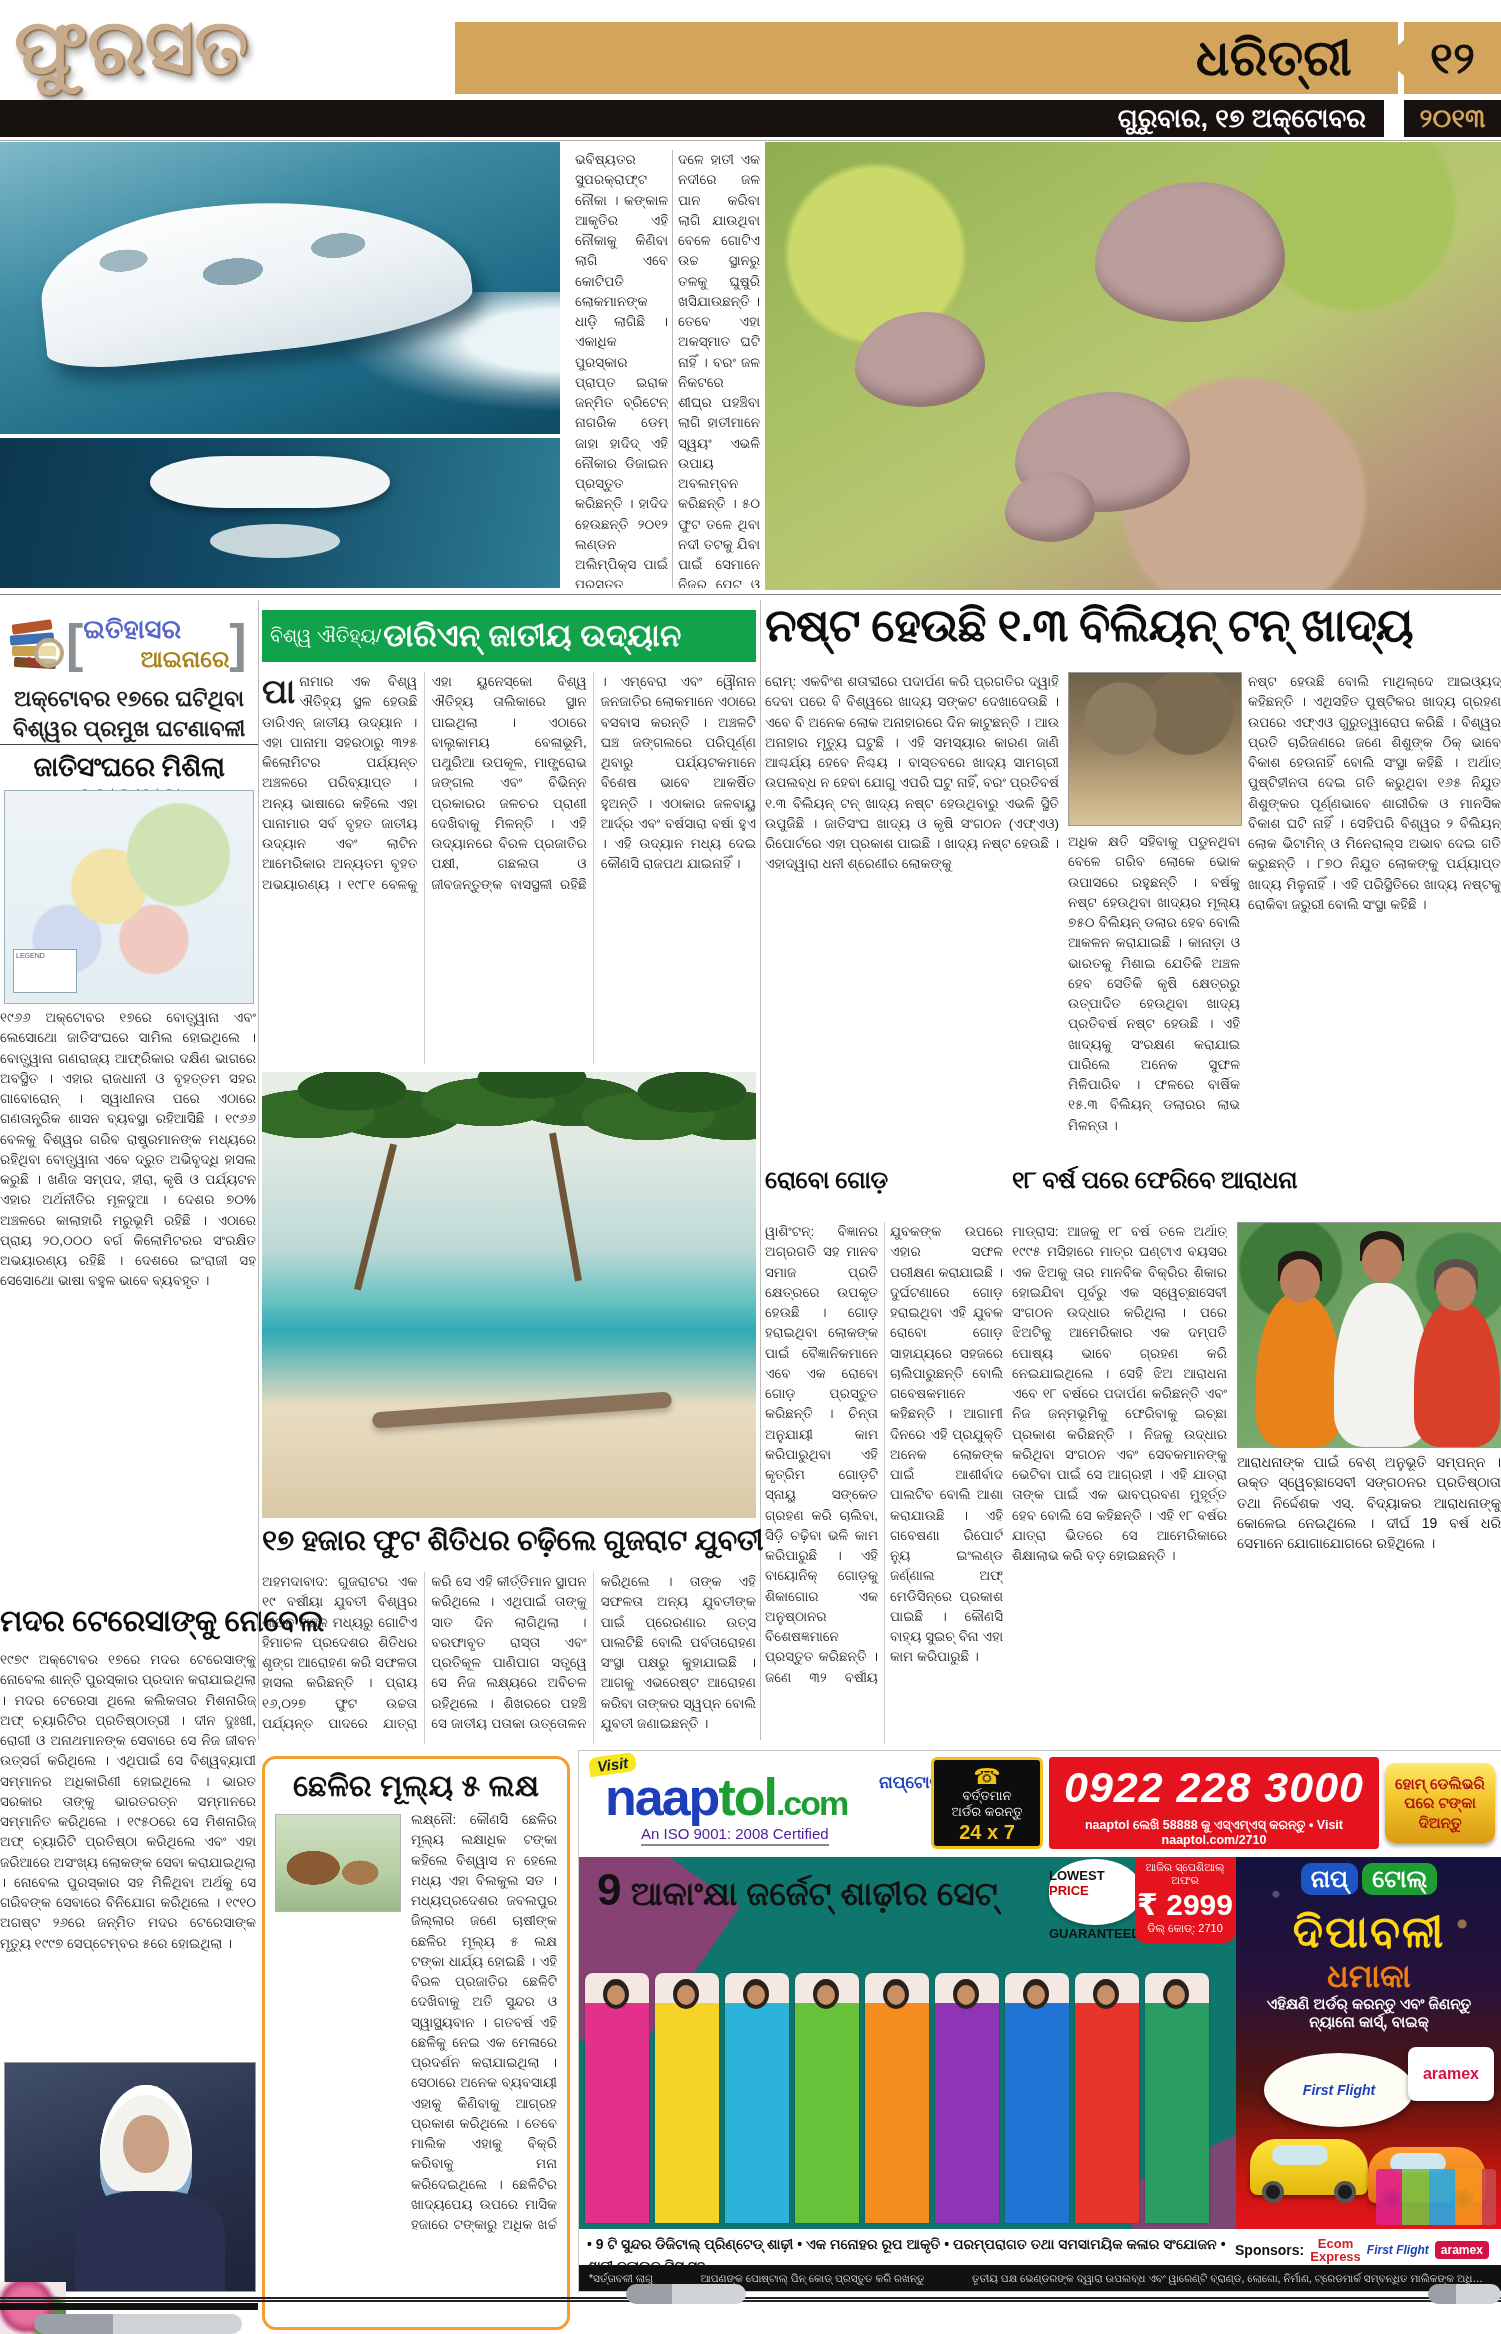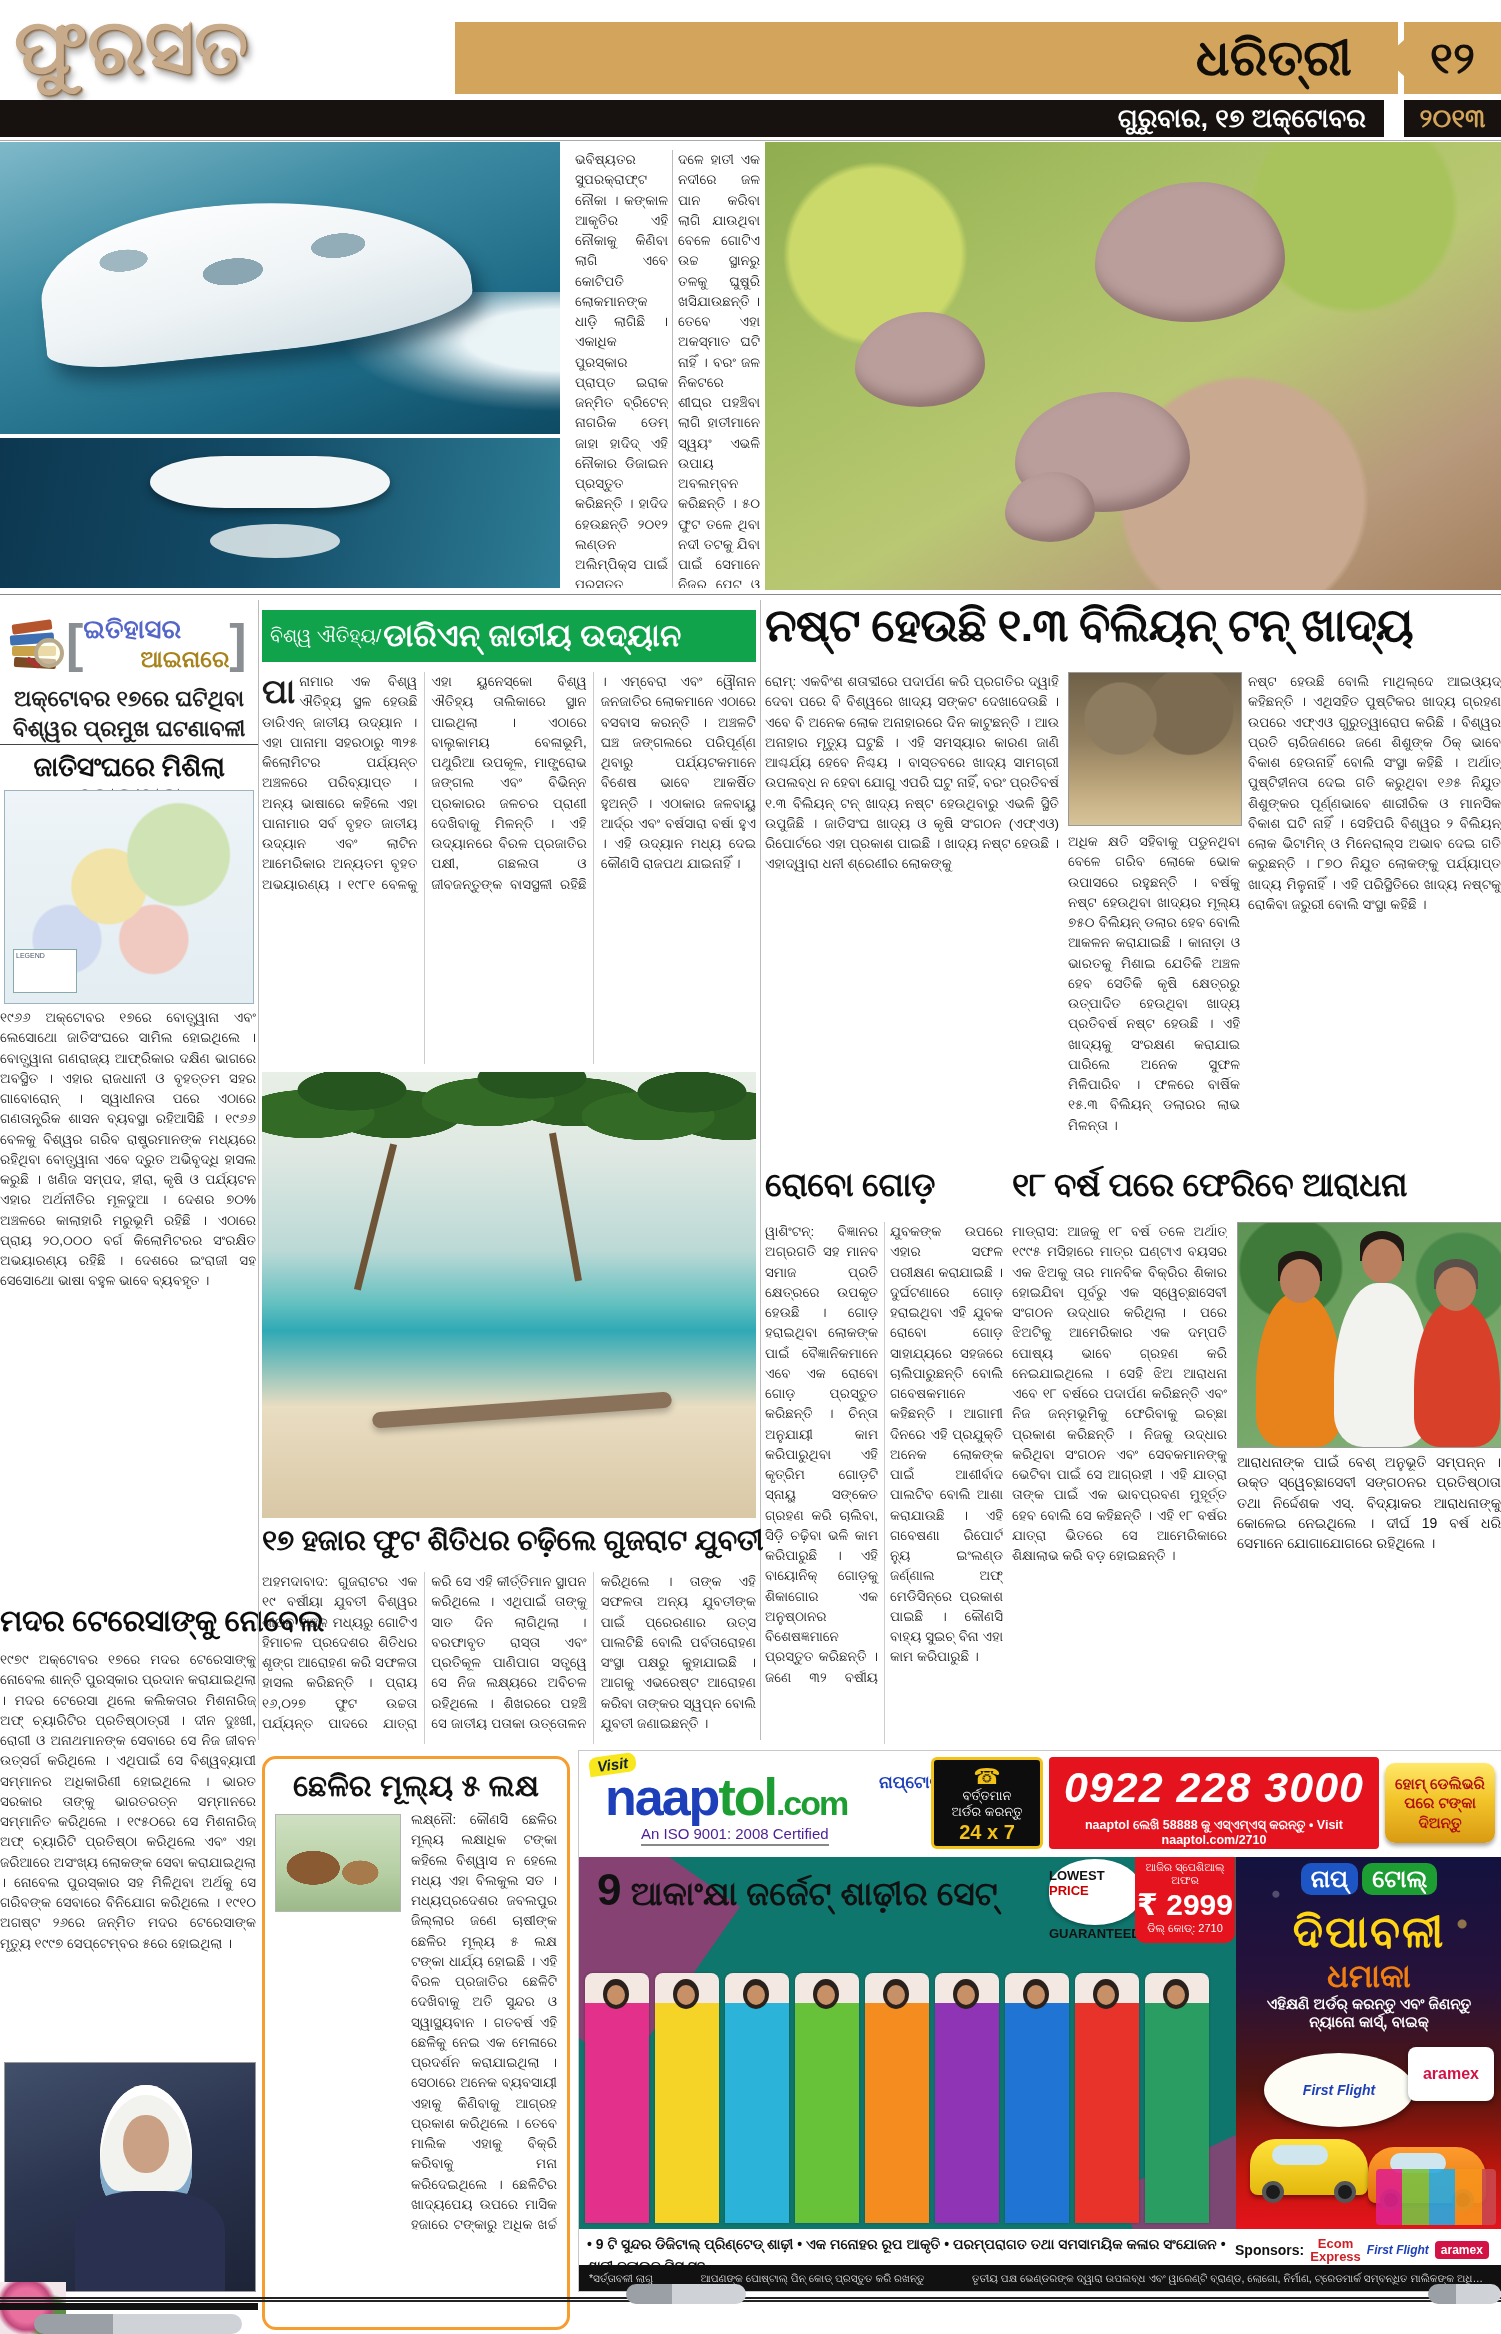--- a/index.html
+++ b/index.html
@@ -114,21 +114,21 @@
   .hist-t1{font-family:"DejaVu Serif",serif;font-size:26px;color:#5566c9;font-weight:bold;}
   .hist-t2{font-family:"DejaVu Serif",serif;font-size:23px;color:#a8831c;font-weight:bold;text-align:right;}
   .hist-sub{left:0;top:684px;width:258px;text-align:center;font-size:22px;font-weight:bold;line-height:1.35;color:#222;}
   .hist-head{left:0;top:752px;width:258px;text-align:center;font-size:27px;font-weight:bold;letter-spacing:-.5px;}
   .green-bar{left:262px;top:610px;width:494px;height:52px;background:#11a34c;color:#fff;
     display:flex;align-items:center;padding-left:8px;box-sizing:border-box;white-space:nowrap;}
   .green-kicker{font-size:19px;margin-right:2px;}
   .green-title{font-size:31px;font-weight:bold;}
   .big-head{left:765px;top:598px;width:736px;font-size:46px;font-weight:bold;letter-spacing:-1px;
     white-space:nowrap;color:#0d0d0d;}
-  .sub-head{font-size:33px;font-weight:bold;letter-spacing:-.5px;white-space:nowrap;color:#0d0d0d;}
+  .sub-head{font-size:24px;font-weight:bold;letter-spacing:-.5px;white-space:nowrap;color:#0d0d0d;}
   .beach-head{left:262px;top:1524px;width:494px;font-size:29px;font-weight:bold;letter-spacing:-.5px;white-space:nowrap;}
   .caption-txt{font-size:14px;line-height:1.45;text-align:justify;}
 
   
   .goat-box{left:262px;top:1756px;width:308px;height:574px;border:3px solid #f59e2f;border-radius:14px;
     box-sizing:border-box;padding:8px 10px;background:#fff;}
   .goat-head{text-align:center;font-size:30px;font-weight:bold;margin:2px 0 6px;}
 
   
   .ad{left:578px;top:1750px;width:923px;height:540px;border:1px solid #c8c8c8;background:#fff;}

